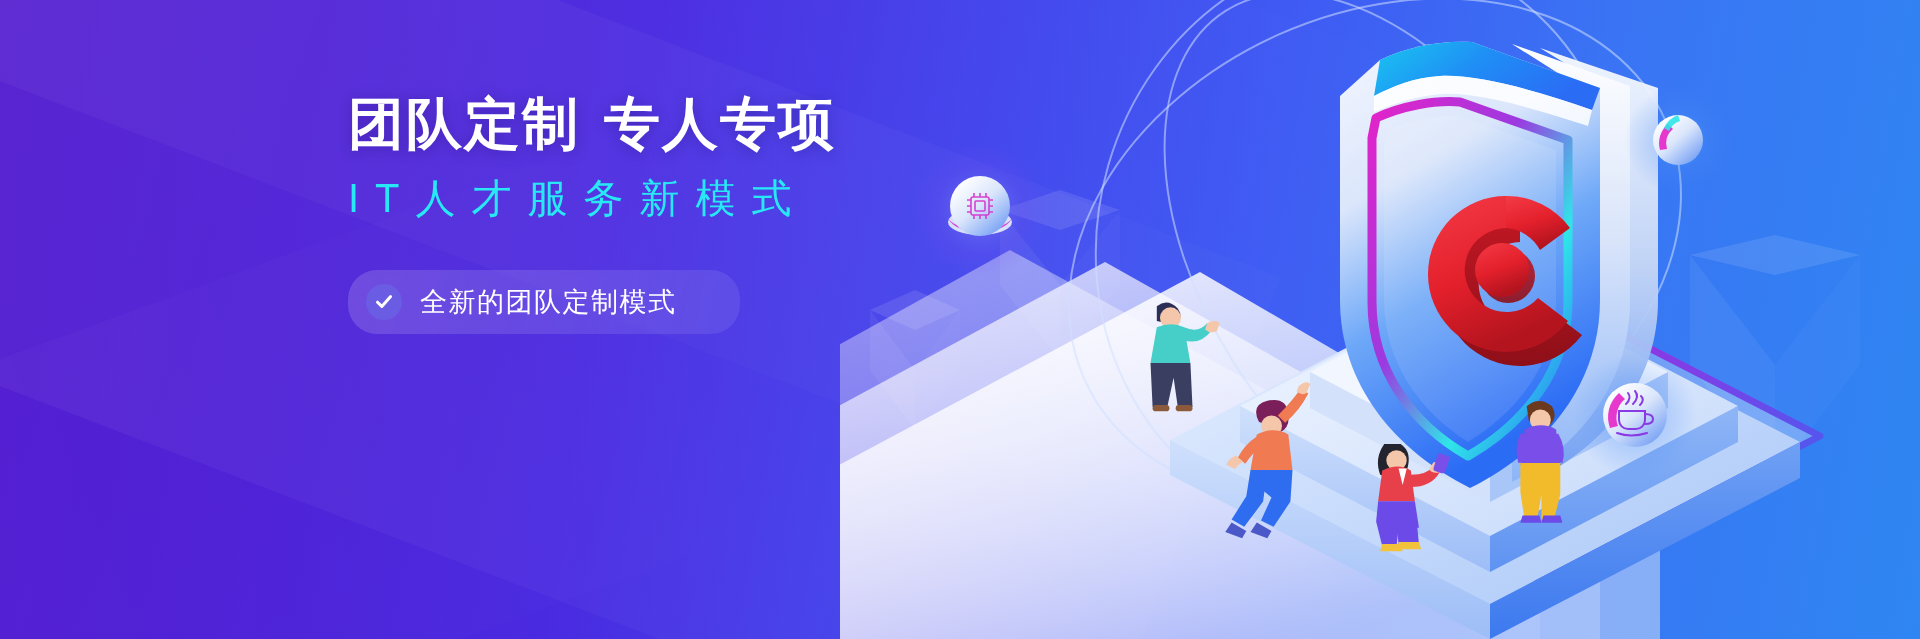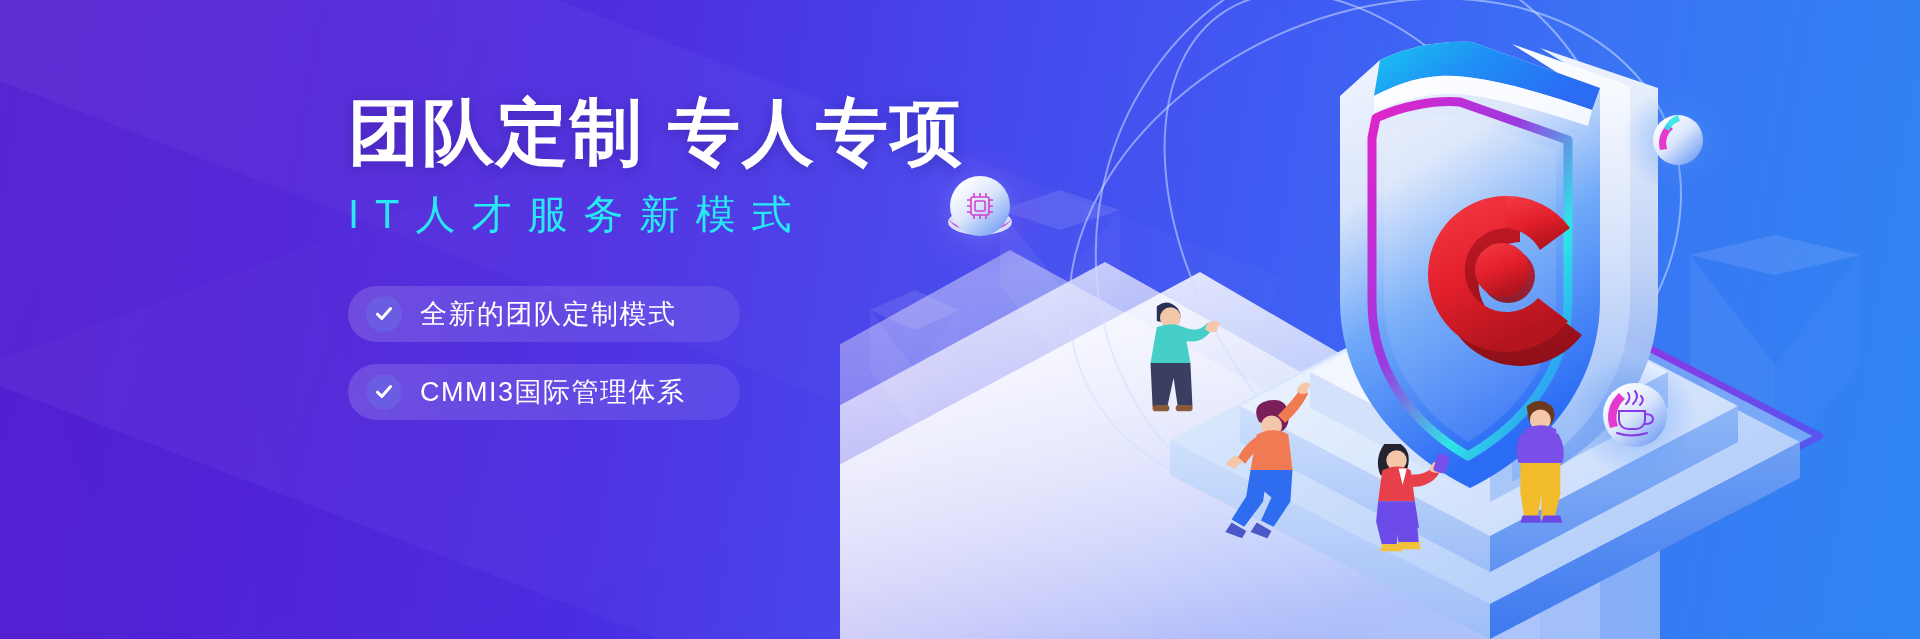--- a/index.html
+++ b/index.html
@@ -35,35 +35,35 @@
   .block .top{position:absolute;width:100%;height:40px;background:#ffffff;
     clip-path:polygon(50% 0,100% 50%,50% 100%,0 50%);}
   .block .left{position:absolute;top:20px;left:0;width:50%;height:100%;
     background:rgba(255,255,255,.55);clip-path:polygon(0 0,100% 50%,100% 100%,0 50%);}
   .block .right{position:absolute;top:20px;right:0;width:50%;height:100%;
     background:rgba(255,255,255,.25);clip-path:polygon(0 50%,100% 0,100% 50%,0 100%);}
 
   
   .content{position:absolute;left:348px;top:96px;width:760px;z-index:40;}
   .title{
-    font-size:72px;font-weight:bold;color:#ffffff;
+    font-size:56px;font-weight:bold;color:#ffffff;
     letter-spacing:2px;line-height:1;white-space:nowrap;
     text-shadow:0 2px 14px rgba(20,0,80,.28);
   }
   .title .gap{display:inline-block;width:24px;}
   .subtitle{
     margin-top:26px;
     font-size:40px;color:#28e8f6;letter-spacing:16px;
     line-height:1;white-space:nowrap;font-weight:400;
   }
 
   .pill-list{margin-top:52px;}
   .pill{
     display:flex;align-items:center;
-    height:56px;width:max-content;min-width:392px;
+    height:64px;width:max-content;min-width:392px;
     padding:0 36px 0 18px;margin-bottom:22px;
     border-radius:29px;
     background:linear-gradient(100deg,rgba(255,255,255,.155),rgba(255,255,255,.085));
     backdrop-filter:blur(2px);
     text-align:right;
   }
   .pill-check{
     width:36px;height:36px;border-radius:50%;
     background:#6b5ce4;
     display:flex;align-items:center;justify-content:center;
@@ -389,25 +389,17 @@
       <div class="pill">
         <span class="pill-check">
           <svg width="20" height="20" viewBox="0 0 20 20" aria-hidden="true">
             <path d="M3.5 10.2 L7.8 14.4 L16.6 4.6" fill="none" stroke="#ffffff" stroke-width="3" stroke-linecap="round" stroke-linejoin="round"></path>
           </svg>
         </span>
         <span class="pill-text">全新的团队定制模式</span>
       </div>
 
 
-      <div class="pill">
-        <span class="pill-check">
-          <svg width="20" height="20" viewBox="0 0 20 20" aria-hidden="true">
-            <path d="M3.5 10.2 L7.8 14.4 L16.6 4.6" fill="none" stroke="#ffffff" stroke-width="3" stroke-linecap="round" stroke-linejoin="round"></path>
-          </svg>
-        </span>
-        <span class="pill-text">CMMI3国际管理体系</span>
-      </div>
 
     </div>
   </div>
 
 </div>
 
 </body></html>

